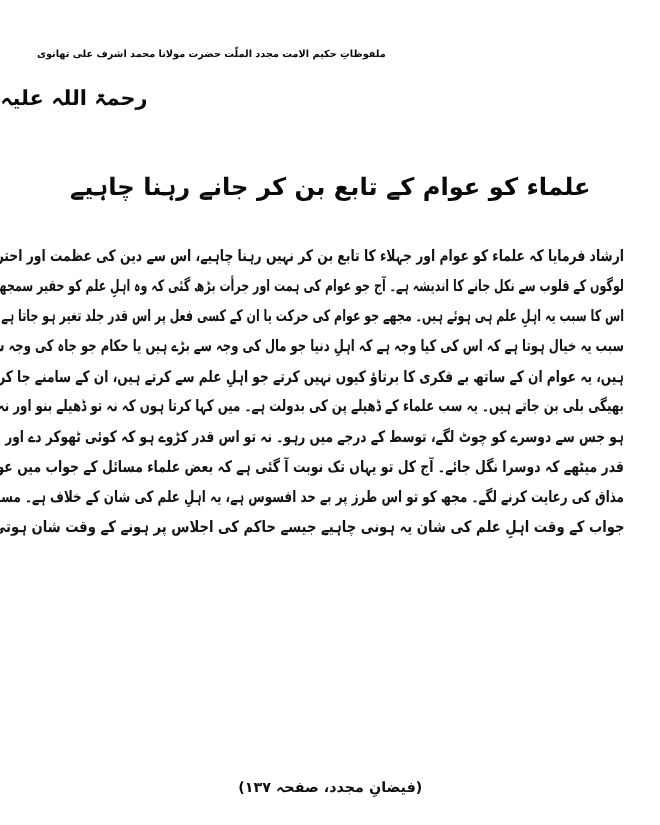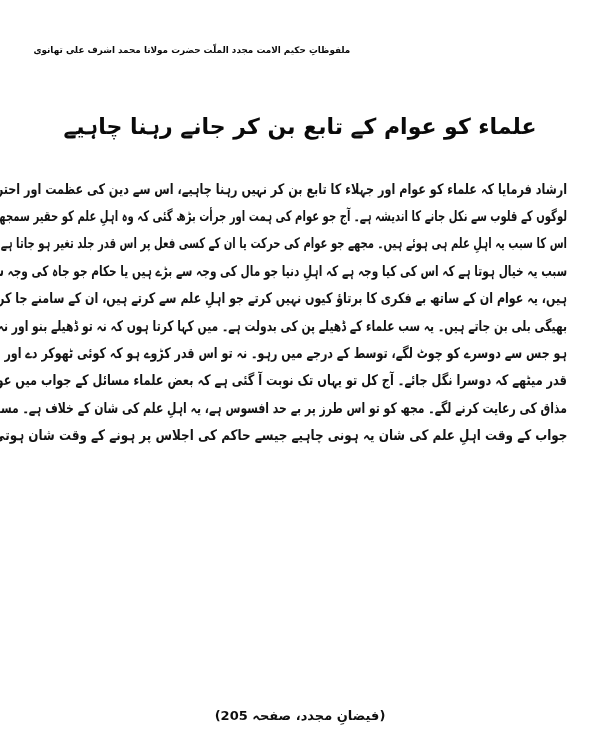--- a/index.html
+++ b/index.html
@@ -123,20 +123,21 @@
     display: inline-block;
   }
 </style>
 </head>
 <body>
 
 <div class="page">
 
   <div class="title-block">
     <div class="title-main" style="font-size: 9px;">ملفوظاتِ حکیم الامت مجدد الملّت حضرت مولانا محمد اشرف علی تھانوی</div>
+    <div class="title-sub">رحمۃ اللہ علیہ</div>
   </div>
 
   <div class="heading-block">
     <div class="section-heading" style="white-space: nowrap;">علماء کو عوام کے تابع بن کر جانے رہنا چاہیے</div>
   </div>
 
   <div class="body-block">
     <div class="body-line stretch">
       <span style="white-space: nowrap; transform: scaleX(0.7792);">ارشاد فرمایا کہ علماء کو عوام اور جہلاء کا تابع بن کر نہیں رہنا چاہیے، اس سے دین کی عظمت اور احترام ان</span>
     </div>
@@ -163,16 +164,16 @@
     </div>
     <div class="body-line stretch">
       <span style="white-space: nowrap; transform: scaleX(0.7538);">مذاق کی رعایت کرنے لگے۔ مجھ کو تو اس طرز پر بے حد افسوس ہے، یہ اہلِ علم کی شان کے خلاف ہے۔ مسائل کے</span>
     </div>
     <div class="body-line last">
       <span style="white-space: nowrap; transform: scaleX(0.831);">جواب کے وقت اہلِ علم کی شان یہ ہونی چاہیے جیسے حاکم کی اجلاس پر ہونے کے وقت شان ہوتی ہے۔</span>
     </div>
   </div>
 
   <div class="attribution-block">
-    <div class="attribution">(فیضانِ مجدد، صفحہ 205)</div>
+    <div class="attribution">(فیضانِ مجدد، صفحہ ۱۳۷)</div>
   </div>
 
 </div>
 
 </body></html>

